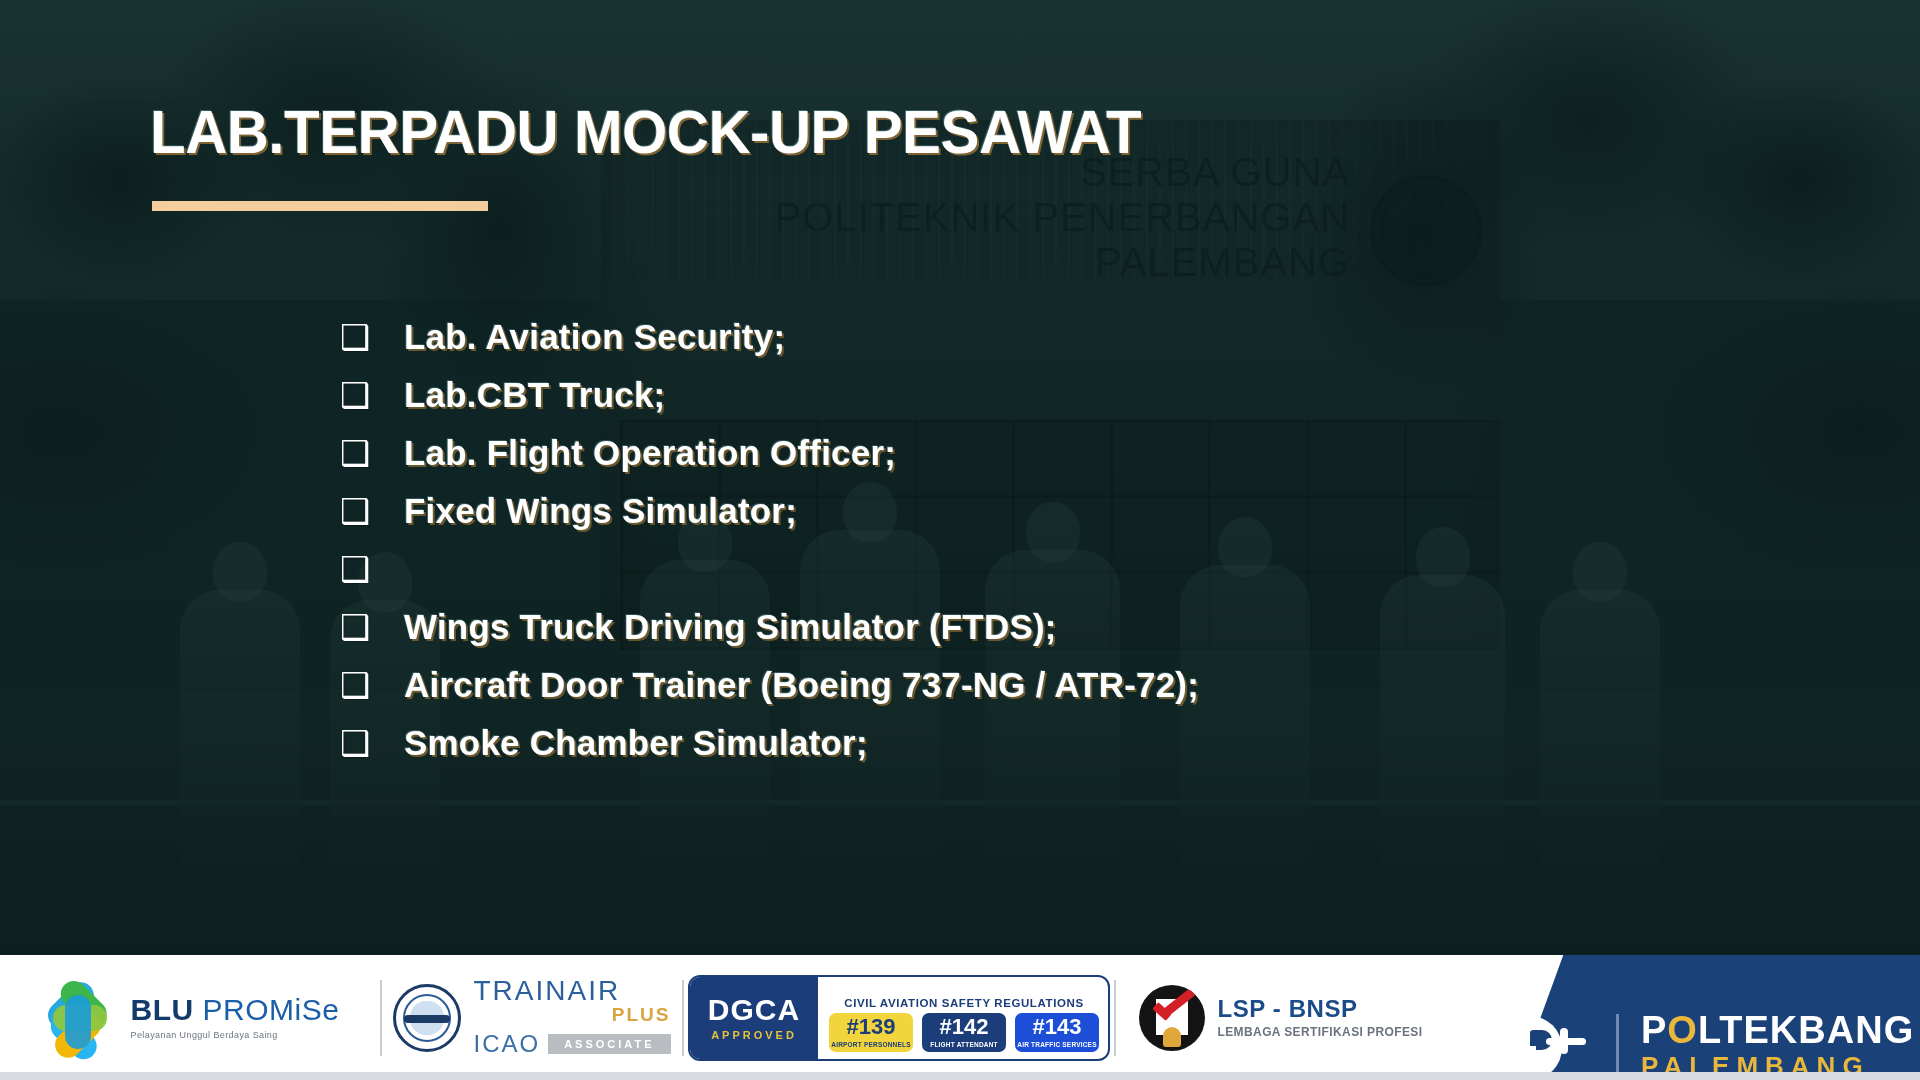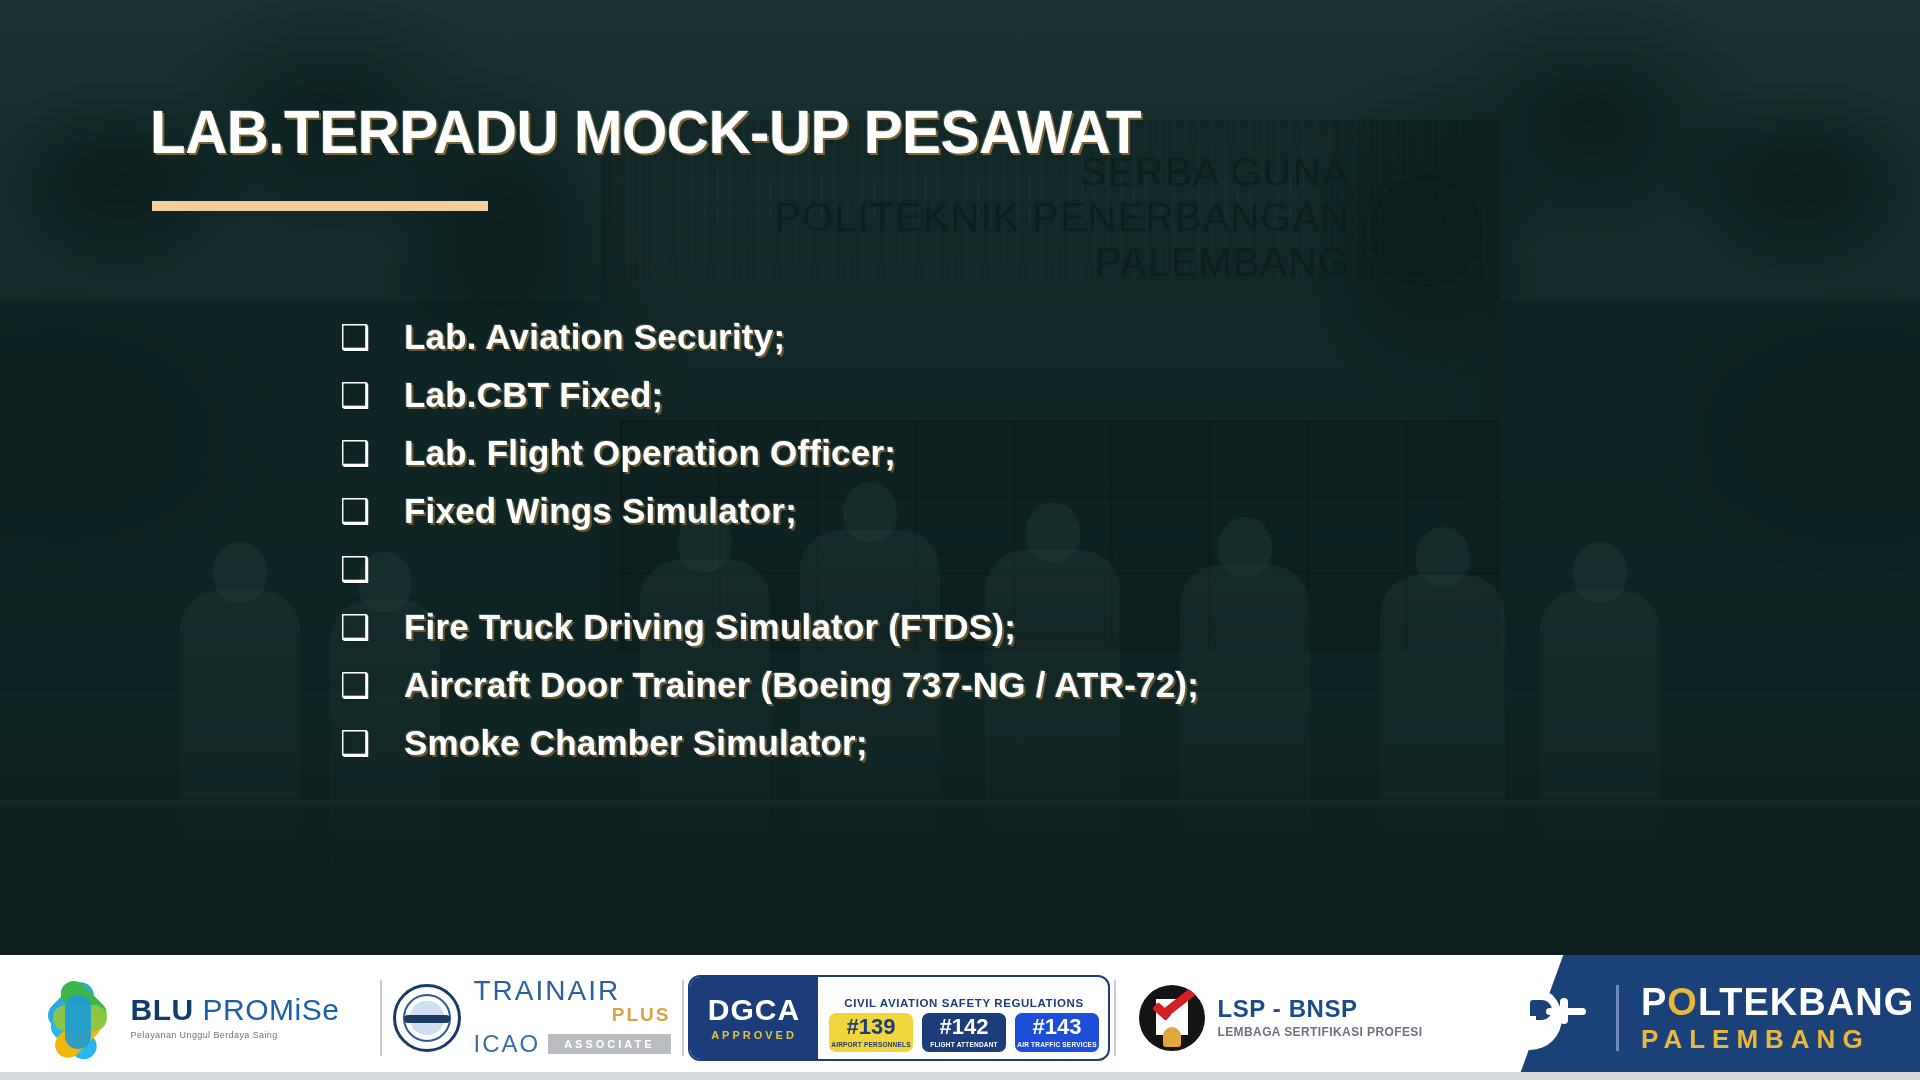--- a/index.html
+++ b/index.html
@@ -298,21 +298,21 @@
     position:absolute; left:24px; bottom:4px; width:18px; height:20px;
     background:#e0a83a; border-radius:9px 9px 3px 3px;
   }
   .lsp-txt { line-height:1.1; }
   .lsp-title { font-size:24px; font-weight:700; color:#1b4c8a; letter-spacing:.6px; }
   .lsp-sub { font-size:12px; font-weight:700; color:#6b7280; letter-spacing:.4px; margin-top:3px; }
 
   
   .pol-cell {
     flex: 1 1 auto; height:125px; background:#1b4179;
-    display:flex; align-items:center; gap:22px; padding-left:70px;
+    display:flex; align-items:flex-end; gap:22px; padding-left:70px;
     position:relative; overflow:hidden;
   }
   .pol-cell:before {
     content:""; position:absolute; left:-60px; top:-40px;
     width:150px; height:230px; background:#ffffff; transform: skewX(-20deg);
   }
   .pol-logo { position:relative; width:78px; height:64px; flex:0 0 78px; }
   .pol-logo .p-body {
     position:absolute; left:0; top:0; width:46px; height:64px;
     background:#ffffff;
@@ -382,40 +382,40 @@
 
   <div class="bullets">
 
     <div class="bullet-row">
       <span class="bullet-mark">❑</span>
       <span class="bullet-text">Lab. Aviation Security;</span>
     </div>
 
     <div class="bullet-row">
       <span class="bullet-mark">❑</span>
-      <span class="bullet-text">Lab.CBT Fixed;</span>
+      <span class="bullet-text">Lab.CBT Truck;</span>
     </div>
 
     <div class="bullet-row">
       <span class="bullet-mark">❑</span>
       <span class="bullet-text">Lab. Flight Operation Officer;</span>
     </div>
 
     <div class="bullet-row">
       <span class="bullet-mark">❑</span>
       <span class="bullet-text">Fixed Wings Simulator;</span>
     </div>
 
     <div class="bullet-row">
       <span class="bullet-mark">❑</span>
     </div>
 
     <div class="bullet-row">
       <span class="bullet-mark">❑</span>
-      <span class="bullet-text">Fire Truck Driving Simulator (FTDS);</span>
+      <span class="bullet-text">Wings Truck Driving Simulator (FTDS);</span>
     </div>
 
     <div class="bullet-row">
       <span class="bullet-mark">❑</span>
       <span class="bullet-text">Aircraft Door Trainer (Boeing 737-NG / ATR-72);</span>
     </div>
 
     <div class="bullet-row">
       <span class="bullet-mark">❑</span>
       <span class="bullet-text">Smoke Chamber Simulator;</span>

